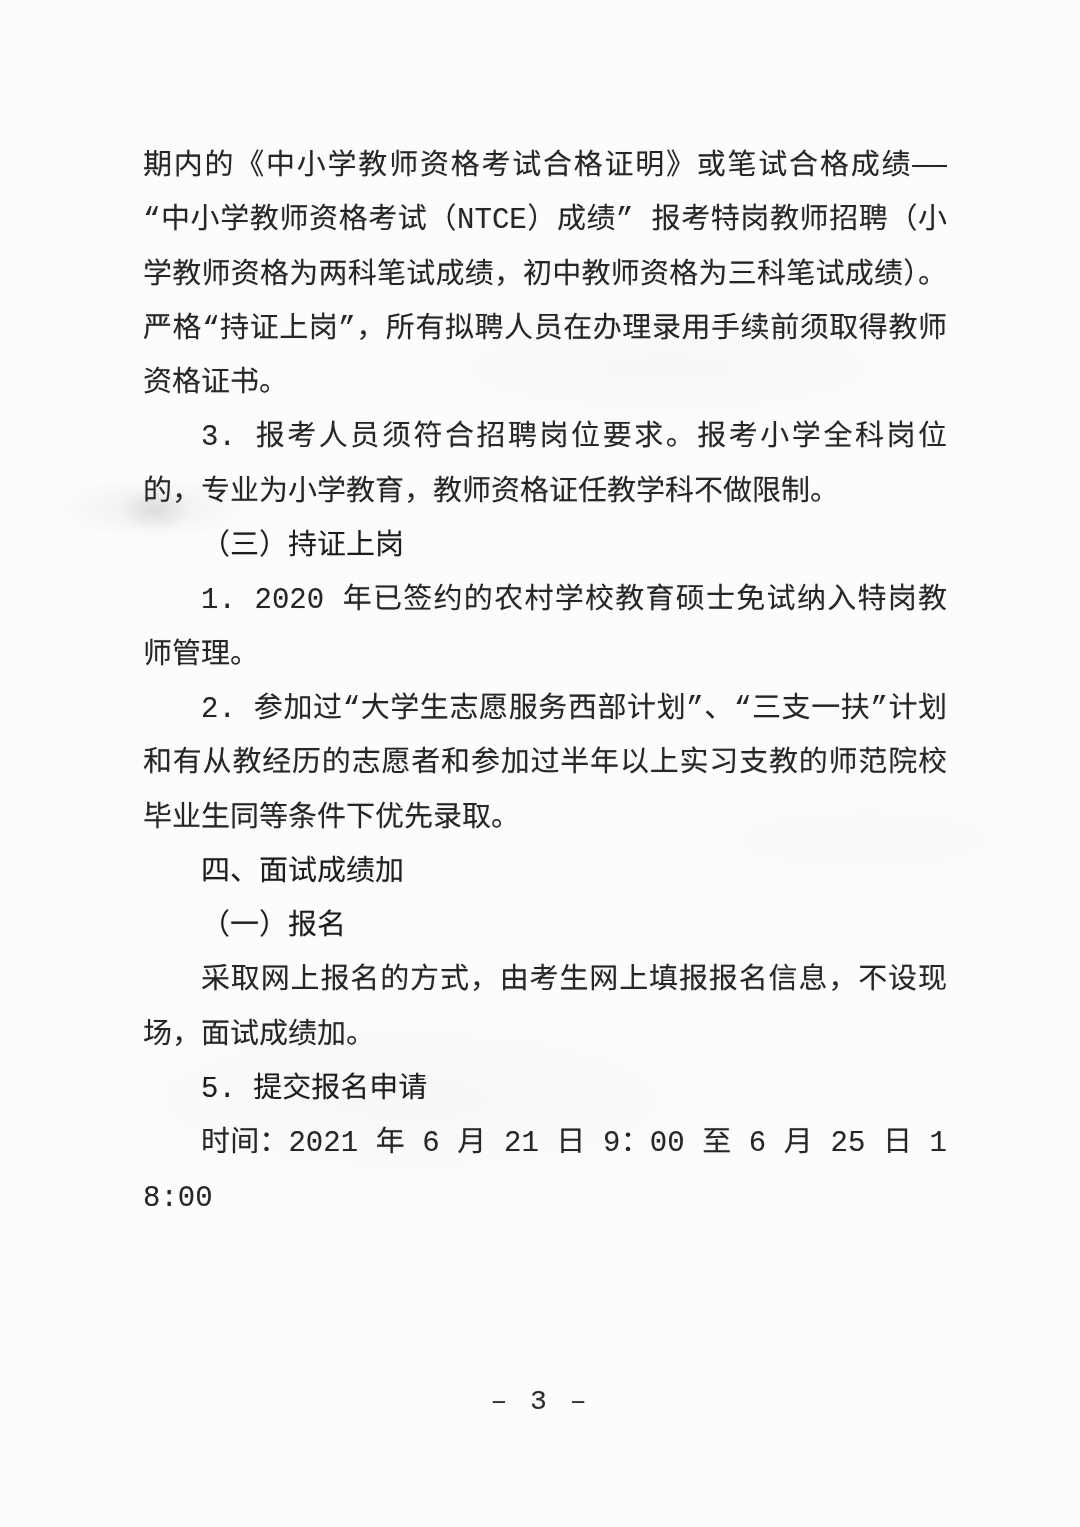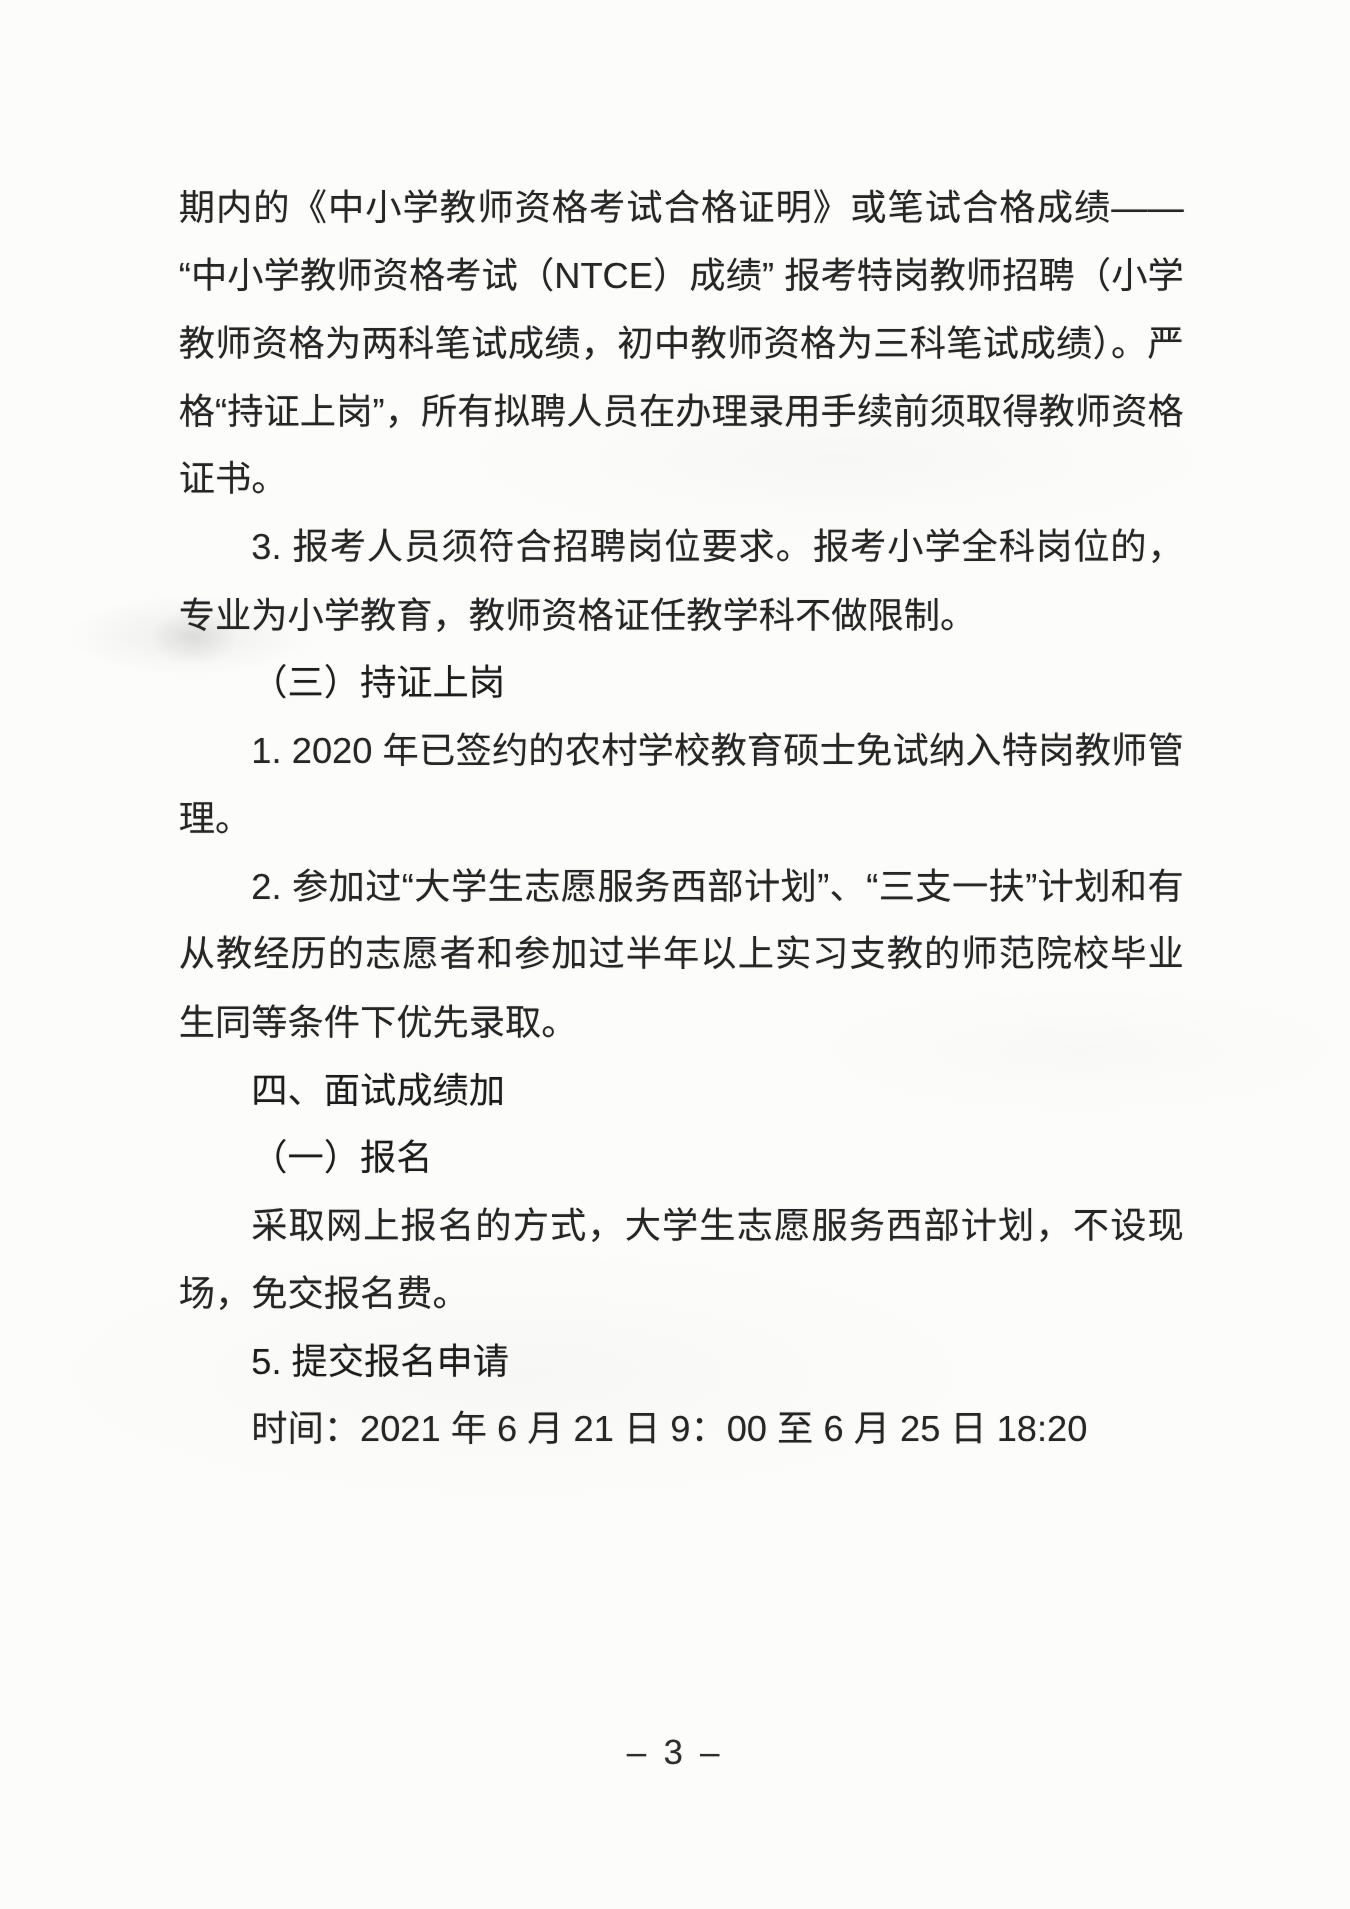--- a/index.html
+++ b/index.html
@@ -11,21 +11,21 @@
     position: relative;
     width: 1080px;
     height: 1527px;
     overflow: hidden;
     background:
       radial-gradient(140px 46px at 152px 508px, rgba(110,110,110,0.10), transparent 70%),
       radial-gradient(420px 90px at 62% 24%, rgba(0,0,0,0.018), transparent 75%),
       radial-gradient(520px 140px at 38% 72%, rgba(0,0,0,0.02), transparent 75%),
       radial-gradient(300px 70px at 80% 55%, rgba(0,0,0,0.015), transparent 75%),
       #fcfcfb;
-    font-family: Liberation Sans, sans-serif;
+    font-family: Liberation Mono, monospace;
     color: #262626;
   }
   .text-col {
     position: absolute;
     left: 143px;
     top: 140px;
     width: 804px;
   }
   .text-col p, .text-col h2, .text-col h3 {
     margin: 0;
@@ -78,23 +78,23 @@
 
     <p class="indent">1. 2020 年已签约的农村学校教育硕士免试纳入特岗教师管理。</p>
 
     <p class="indent">2. 参加过“大学生志愿服务西部计划”、“三支一扶”计划和有从教经历的志愿者和参加过半年以上实习支教的师范院校毕业生同等条件下优先录取。</p>
 
 
     <h2 class="heading indent gap-top">四、面试成绩加</h2>
 
     <h3 class="heading indent">（一）报名</h3>
 
-    <p class="indent">采取网上报名的方式，大学生志愿服务西部计划，不设现场，免交报名费。</p>
+    <p class="indent">采取网上报名的方式，由考生网上填报报名信息，不设现场，面试成绩加。</p>
 
     <h3 class="heading indent">5. 提交报名申请</h3>
 
-    <p class="indent">时间：2021 年 6 月 21 日 9：00 至 6 月 25 日 18:20</p>
+    <p class="indent">时间：2021 年 6 月 21 日 9：00 至 6 月 25 日 18:00</p>
 
   </div>
 
   <div class="page-number">– 3 –</div>
 
 </div>
 
 </body></html>

